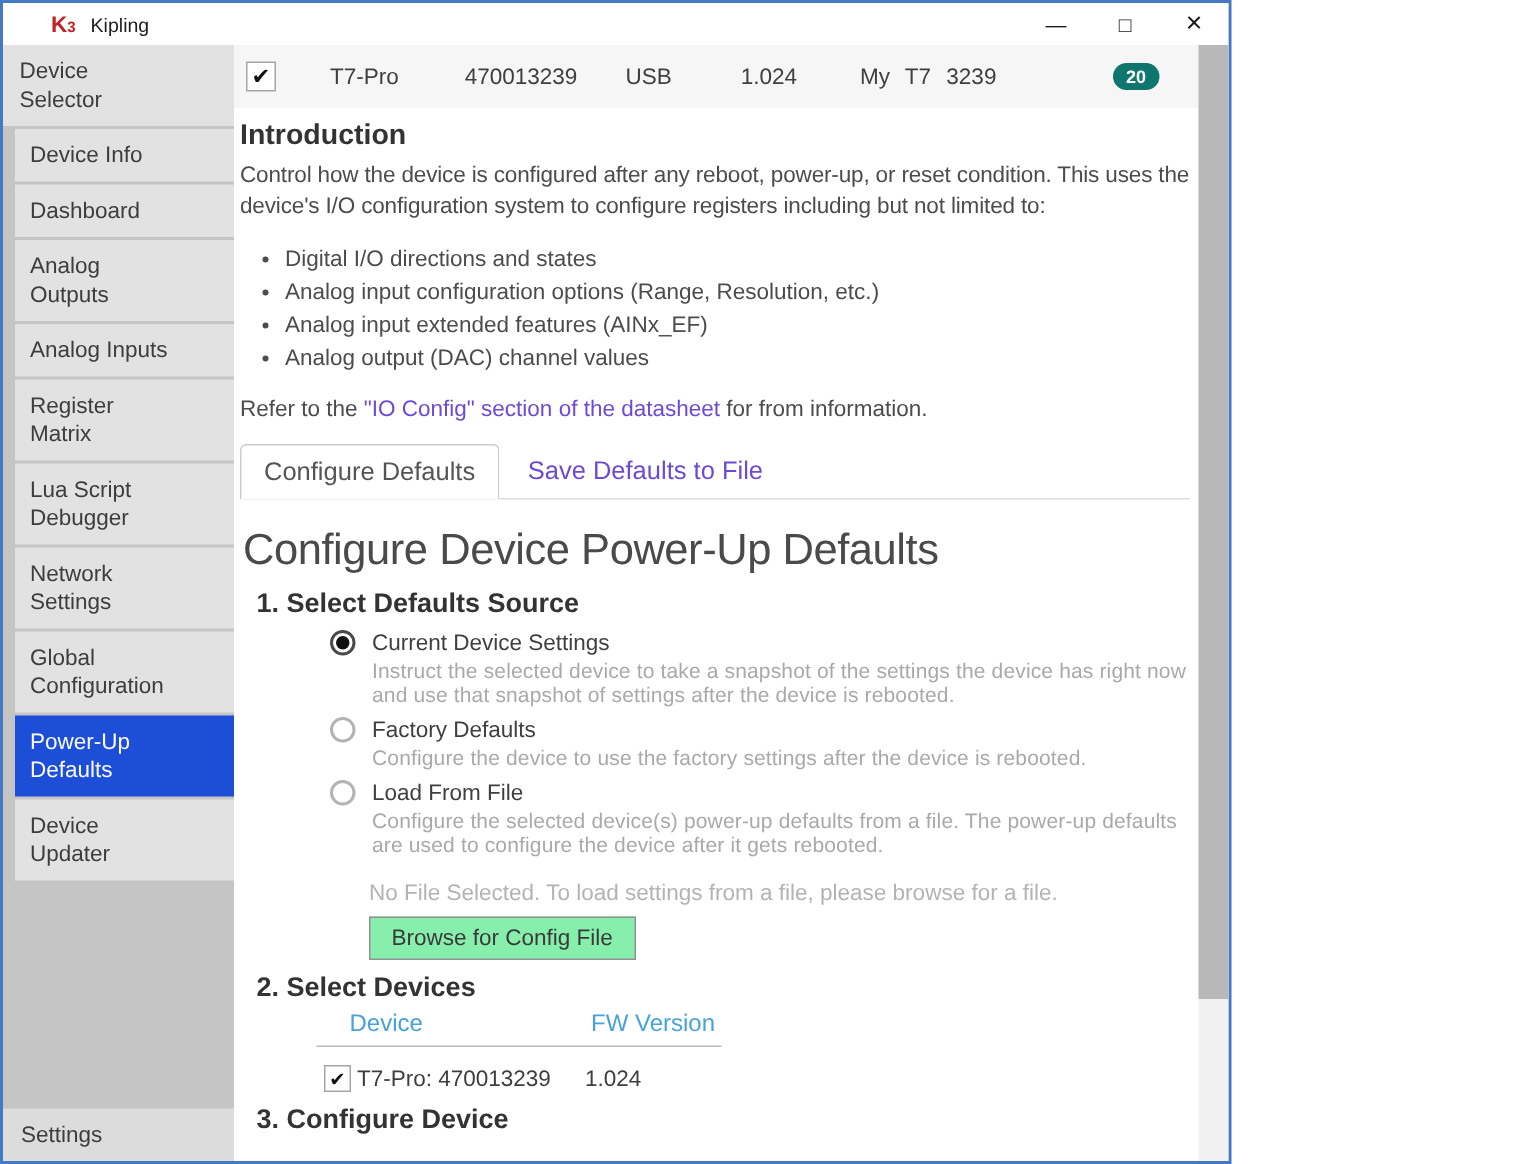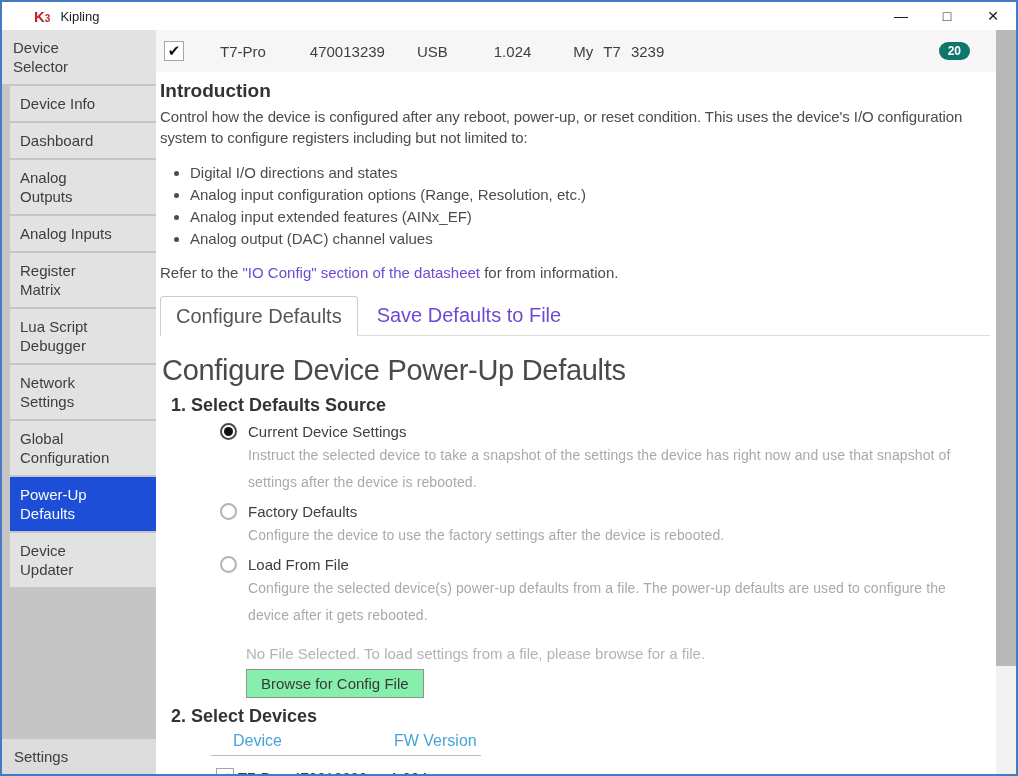--- a/index.html
+++ b/index.html
@@ -1,19 +1,19 @@
 <!DOCTYPE html>
 <html><head>
 <meta charset="utf-8">
 <style>
   * { margin:0; padding:0; box-sizing:border-box; }
   html,body { background:#fff; }
   body { font-family:"Liberation Sans", sans-serif; }
 
-  .window { width:1018px; height:776px; border:2px solid #4579c2; background:#fff;
+  .window { width:821px; height:776px; border:2px solid #4579c2; background:#fff;
             display:flex; flex-direction:column; overflow:hidden; }
 
   
   .titlebar { height:28px; flex:none; display:flex; align-items:center; background:#fff; }
   .logo { margin-left:32px; font-weight:bold; color:#c42127; font-size:15px; }
   .logo .sub { font-size:10px; }
   .win-title { margin-left:10px; font-size:13px; color:#1d1d1d; }
   .win-controls { margin-left:auto; display:flex; align-items:center; height:100%; }
   .win-btn { width:46px; height:100%; display:flex; align-items:center; justify-content:center;
              font-size:14px; color:#1a1a1a; cursor:default; }
@@ -49,38 +49,38 @@
   .main { flex:1; padding:4px 6px 0 4px; overflow:hidden; }
 
   .intro-heading { font-size:19px; font-weight:bold; color:#333; margin:4px 0 4px 0; }
   .intro-para { font-size:15px; color:#4c4c4c; line-height:21px; max-width:845px; letter-spacing:-0.1px; }
   .bullets { margin:14px 0 6px 0; padding-left:30px; list-style:disc; }
   .bullets li { font-size:15px; color:#4c4c4c; line-height:22px; }
   .refer { margin:14px 0 0 0; font-size:15px; color:#4c4c4c; }
   .link { color:#6e4ad2; cursor:pointer; }
 
   .tabbar { display:flex; margin-top:15px; border-bottom:1px solid #dcdcdc; }
-  .tab { padding:8px 15px 7px; font-size:20px; cursor:default; }
+  .tab { padding:8px 15px 7px; font-size:17px; cursor:default; }
   .tab.active { border:1px solid #ccc; border-bottom:1px solid #fff; border-radius:4px 4px 0 0;
                 margin-bottom:-1px; background:#fff; color:#555; }
   .tab.inactive { color:#6e4ad2; margin-left:4px; }
 
   .page-heading { font-size:29px; font-weight:400; color:#4a4a4a; margin:18px 0 4px 2px; letter-spacing:-0.3px; }
 
   .sec-heading { font-size:18px; font-weight:bold; color:#333; margin:8px 0 5px 11px; }
 
   .option { display:flex; margin:5px 0 0 60px; }
   .radio { width:17px; height:17px; border:2px solid #b3b3b3; border-radius:50%; margin-top:2px;
            flex:none; position:relative; background:#fff; cursor:default; }
   .radio.selected { border-color:#4a4a4a; }
   .radio.selected::after { content:""; position:absolute; left:2px; top:2px; right:2px; bottom:2px;
                            background:#111; border-radius:50%; }
   .option-text { margin-left:11px; }
   .option-label { font-size:15px; color:#3f3f3f; line-height:21px; }
-  .option-desc { font-size:14px; color:#a9a9a9; line-height:27px; max-width:752px; letter-spacing:0.1px; }
+  .option-desc { font-size:14px; color:#a9a9a9; line-height:16px; max-width:752px; letter-spacing:0.1px; }
 
   .no-file { margin:16px 0 7px 86px; font-size:15px; color:#b3b3b3; }
   .btn { display:inline-block; background:#86efac; border:1px solid #929292; color:#3a3a3a;
          font-size:15px; font-family:Liberation Sans, sans-serif; padding:5px 14px; cursor:default; }
   .browse-btn { margin-left:86px; }
 
   .dev-table { margin-left:51px; }
   .dev-table .thead { display:flex; font-size:16px; color:#48a3d9; padding-bottom:5px;
                       border-bottom:1px solid #b9b9b9; width:270px; }
   .dev-table .th-device { padding-left:22px; width:155px; }

